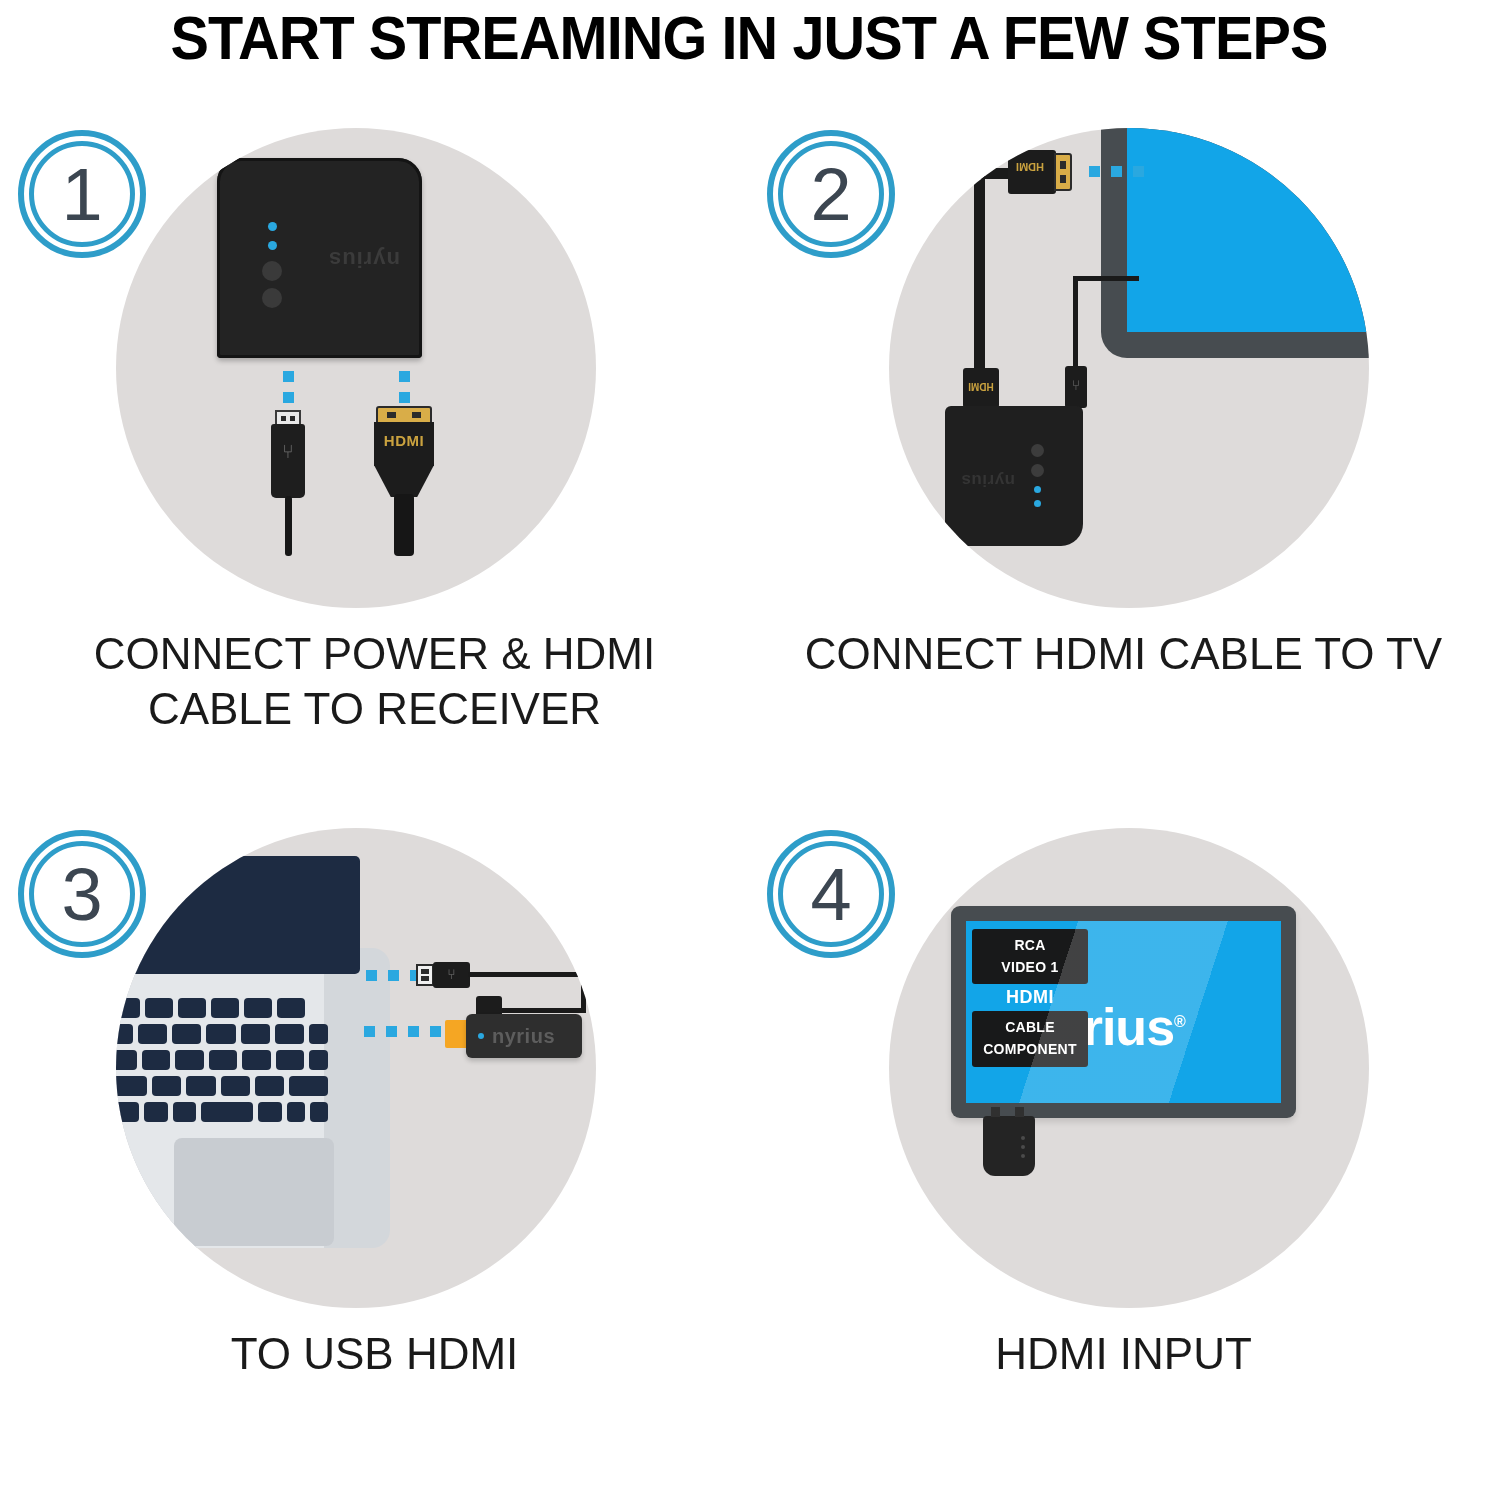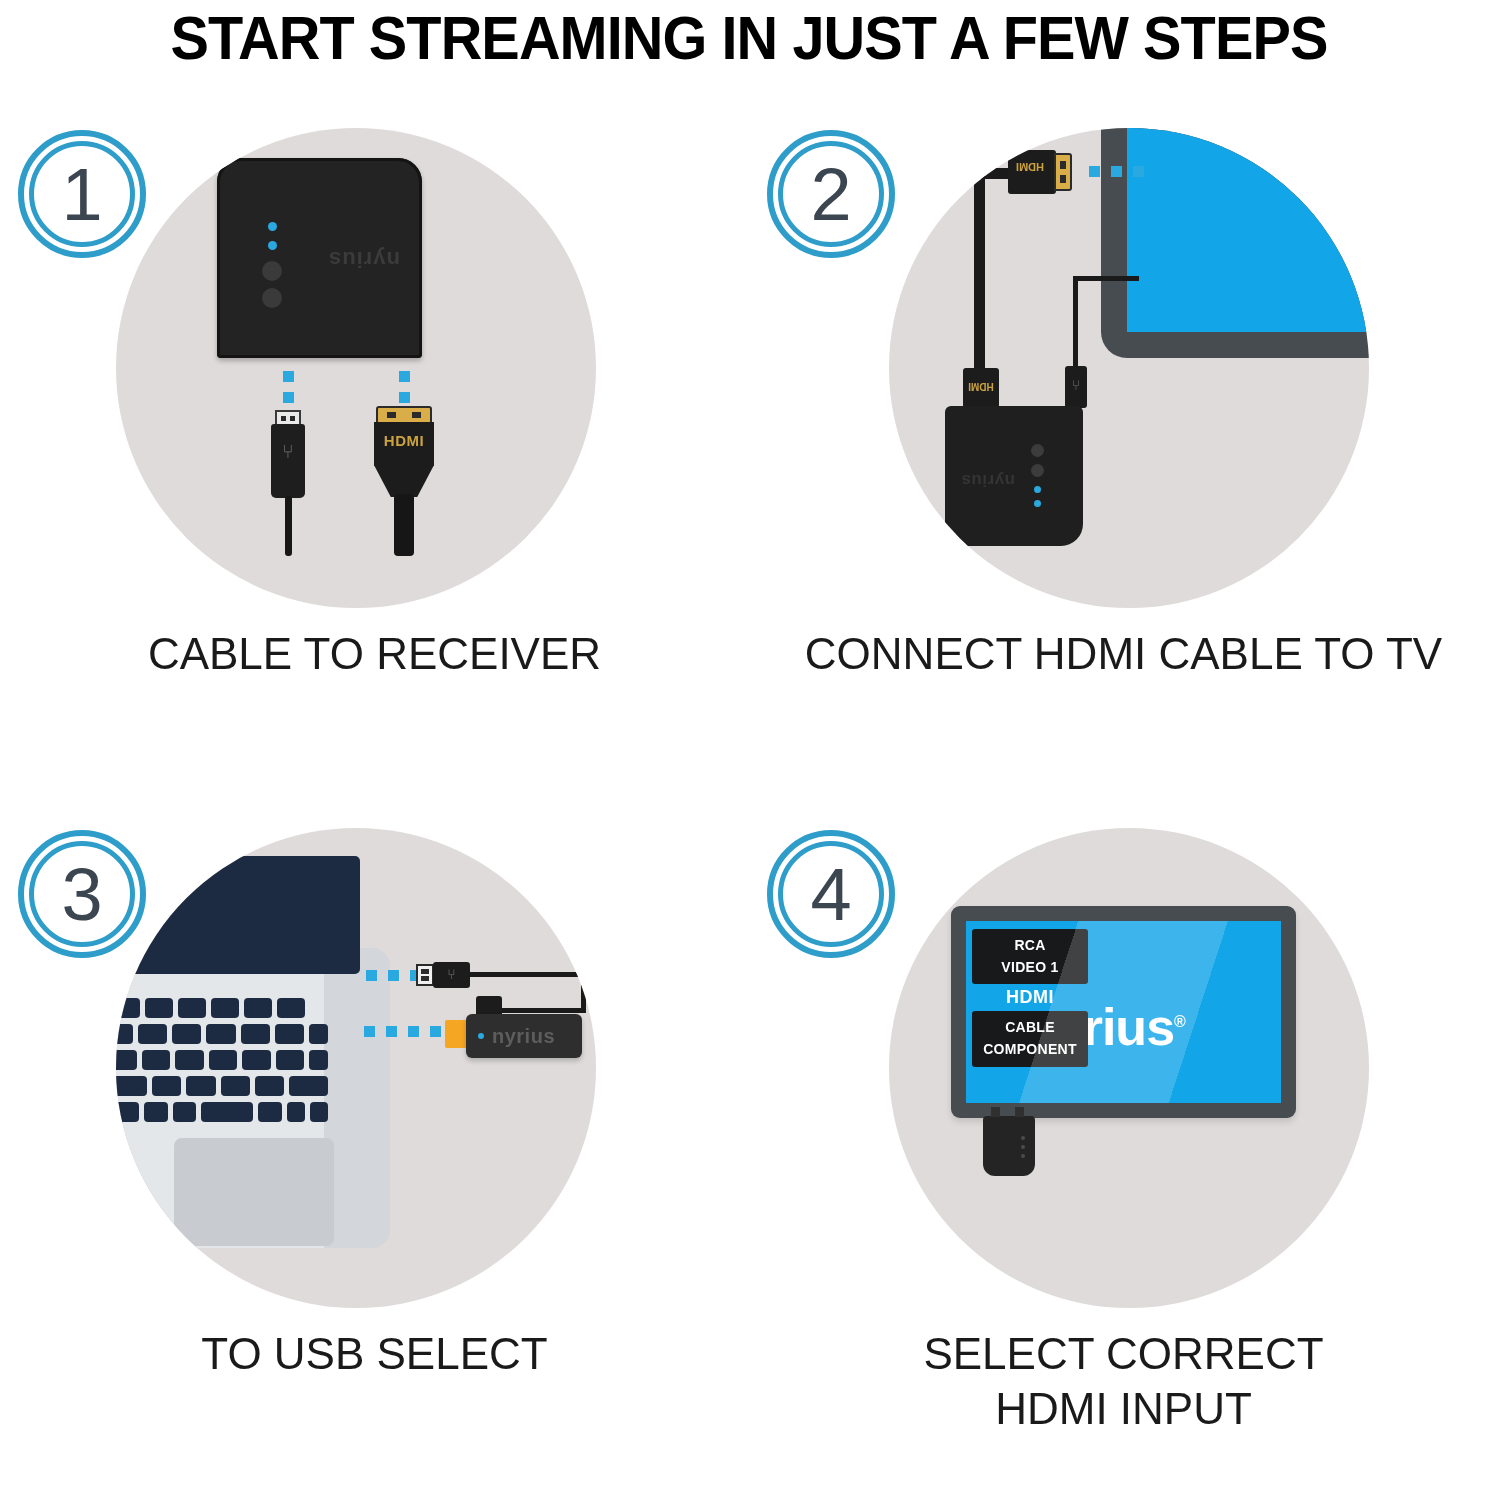--- a/index.html
+++ b/index.html
@@ -508,20 +508,21 @@
       <div class="hdmi-plug">
         <span class="gold"></span>
         <span class="shell"></span>
         <span class="lbl">HDMI</span>
         <span class="taper"></span>
         <span class="cord"></span>
       </div>
     </div>
 
     <div class="caption">
+      <span class="ln">CONNECT POWER &amp; HDMI</span>
       <span class="ln">CABLE TO RECEIVER</span>
     </div>
   </div>
 
   <div class="step s2">
     <div class="badge">
       <div class="ring-outer"></div>
       <div class="ring-inner"></div>
       <div class="num">2</div>
     </div>
@@ -654,21 +655,21 @@
       <div class="s3-miniplug"></div>
 
       <div class="tx-orange"></div>
       <div class="tx-dongle">
         <span class="led"></span>
         <span class="brand">nyrius</span>
       </div>
     </div>
 
     <div class="caption">
-      <span class="ln">TO USB SELECT</span>
+      <span class="ln">TO USB HDMI</span>
     </div>
   </div>
 
   <div class="step s4">
     <div class="badge">
       <div class="ring-outer"></div>
       <div class="ring-inner"></div>
       <div class="num">4</div>
     </div>
 
@@ -694,18 +695,17 @@
       <div class="rx4">
         <span class="stub a"></span>
         <span class="stub b"></span>
         <span class="led l1"></span>
         <span class="led l2"></span>
         <span class="led l3"></span>
       </div>
     </div>
 
     <div class="caption">
-      <span class="ln">SELECT CORRECT</span>
       <span class="ln">HDMI INPUT</span>
     </div>
   </div>
 
 </div>
 
 </body></html>

